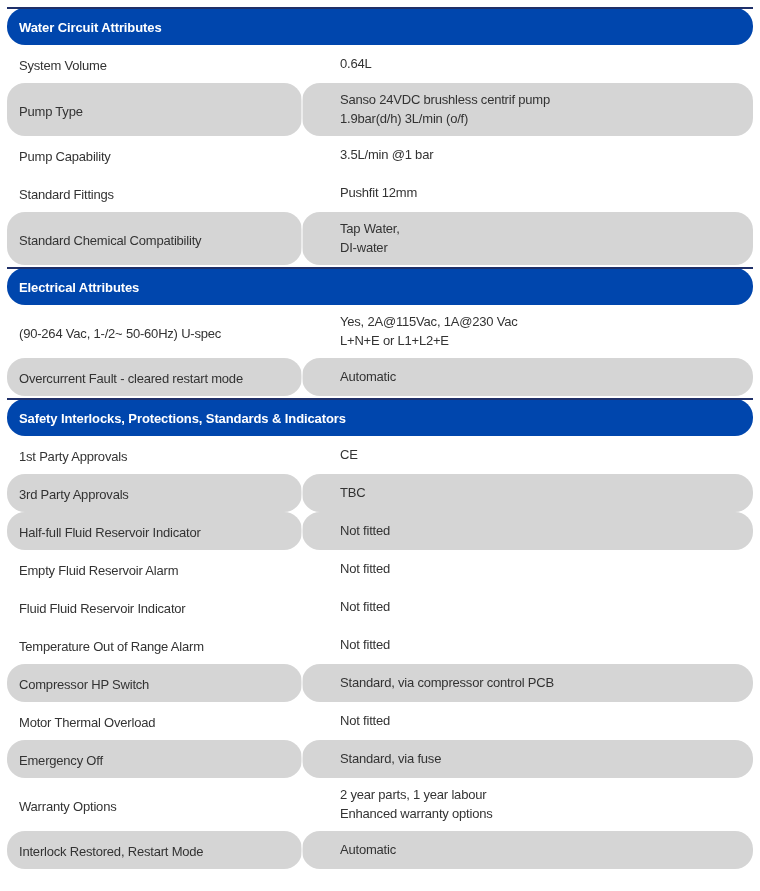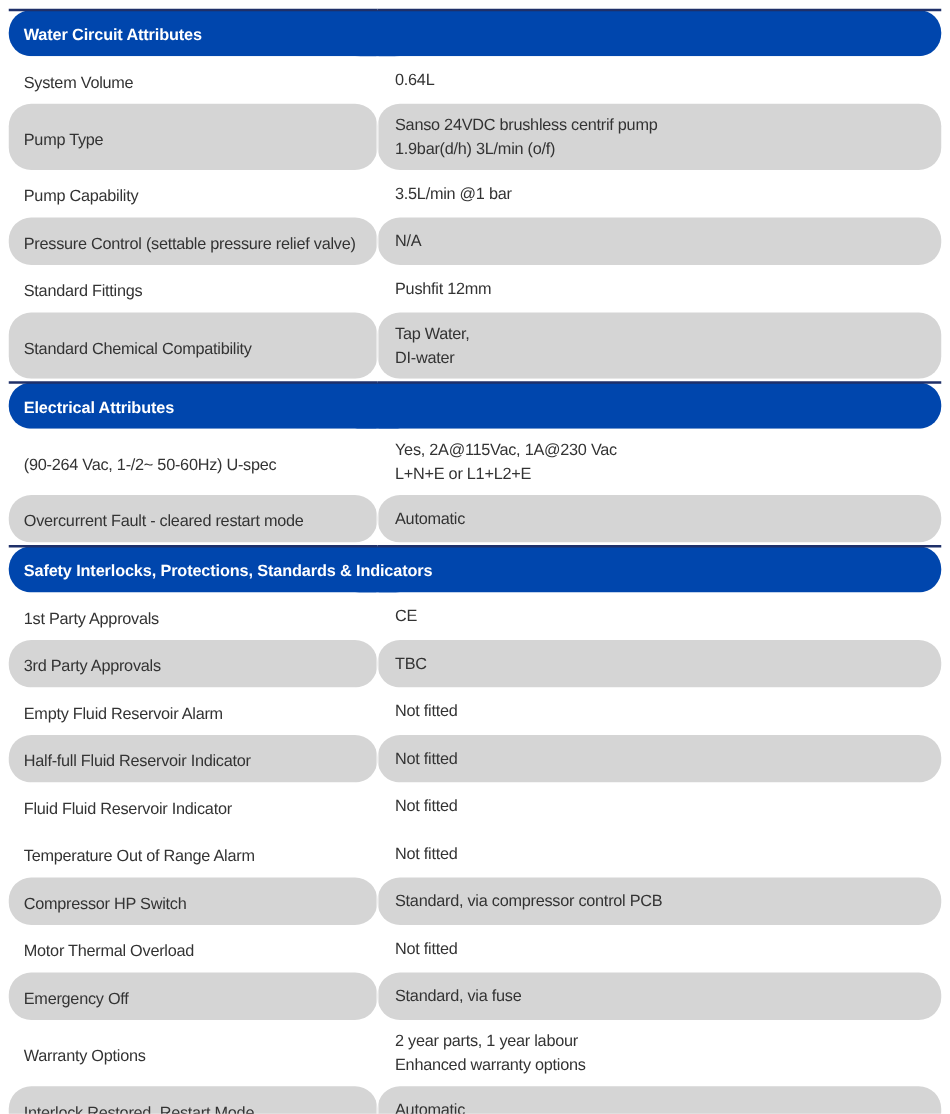--- a/index.html
+++ b/index.html
@@ -55,21 +55,21 @@
     white-space: nowrap;
     overflow: visible;
   }
   td.value {
     padding: 7px 10px 8px 13px;
     white-space: nowrap;
   }
   tr.alt td {
     background: var(--alt-row-bg, #d5d5d5);
   }
-  .value-line { white-space: nowrap; }
+  .value-line { white-space: nowrap; margin-left: 24px; }
 </style>
 </head>
 <body>
 
 <div class="page">
   <table class="spec">
     <colgroup>
       <col class="c1">
       <col class="c2">
     </colgroup>
@@ -89,26 +89,20 @@
             <div class="value-line">Sanso 24VDC brushless centrif pump</div>
             <div class="value-line">1.9bar(d/h) 3L/min (o/f)</div>
           </td>
         </tr>
         <tr class="spec-row">
           <td class="label">Pump Capability</td>
           <td class="value">
             <div class="value-line">3.5L/min @1 bar</div>
           </td>
         </tr>
-        <tr class="spec-row alt">
-          <td class="label">Pressure Control (settable pressure relief valve)</td>
-          <td class="value">
-            <div class="value-line">N/A</div>
-          </td>
-        </tr>
         <tr class="spec-row">
           <td class="label">Standard Fittings</td>
           <td class="value">
             <div class="value-line">Pushfit 12mm</div>
           </td>
         </tr>
         <tr class="spec-row alt">
           <td class="label">Standard Chemical Compatibility</td>
           <td class="value">
             <div class="value-line">Tap Water,</div>
@@ -145,28 +139,28 @@
           <td class="value">
             <div class="value-line">CE</div>
           </td>
         </tr>
         <tr class="spec-row alt">
           <td class="label">3rd Party Approvals</td>
           <td class="value">
             <div class="value-line">TBC</div>
           </td>
         </tr>
+        <tr class="spec-row alt">
+          <td class="label">Half-full Fluid Reservoir Indicator</td>
+          <td class="value">
+            <div class="value-line">Not fitted</div>
+          </td>
+        </tr>
         <tr class="spec-row">
           <td class="label">Empty Fluid Reservoir Alarm</td>
-          <td class="value">
-            <div class="value-line">Not fitted</div>
-          </td>
-        </tr>
-        <tr class="spec-row alt">
-          <td class="label">Half-full Fluid Reservoir Indicator</td>
           <td class="value">
             <div class="value-line">Not fitted</div>
           </td>
         </tr>
         <tr class="spec-row">
           <td class="label">Fluid Fluid Reservoir Indicator</td>
           <td class="value">
             <div class="value-line">Not fitted</div>
           </td>
         </tr>

